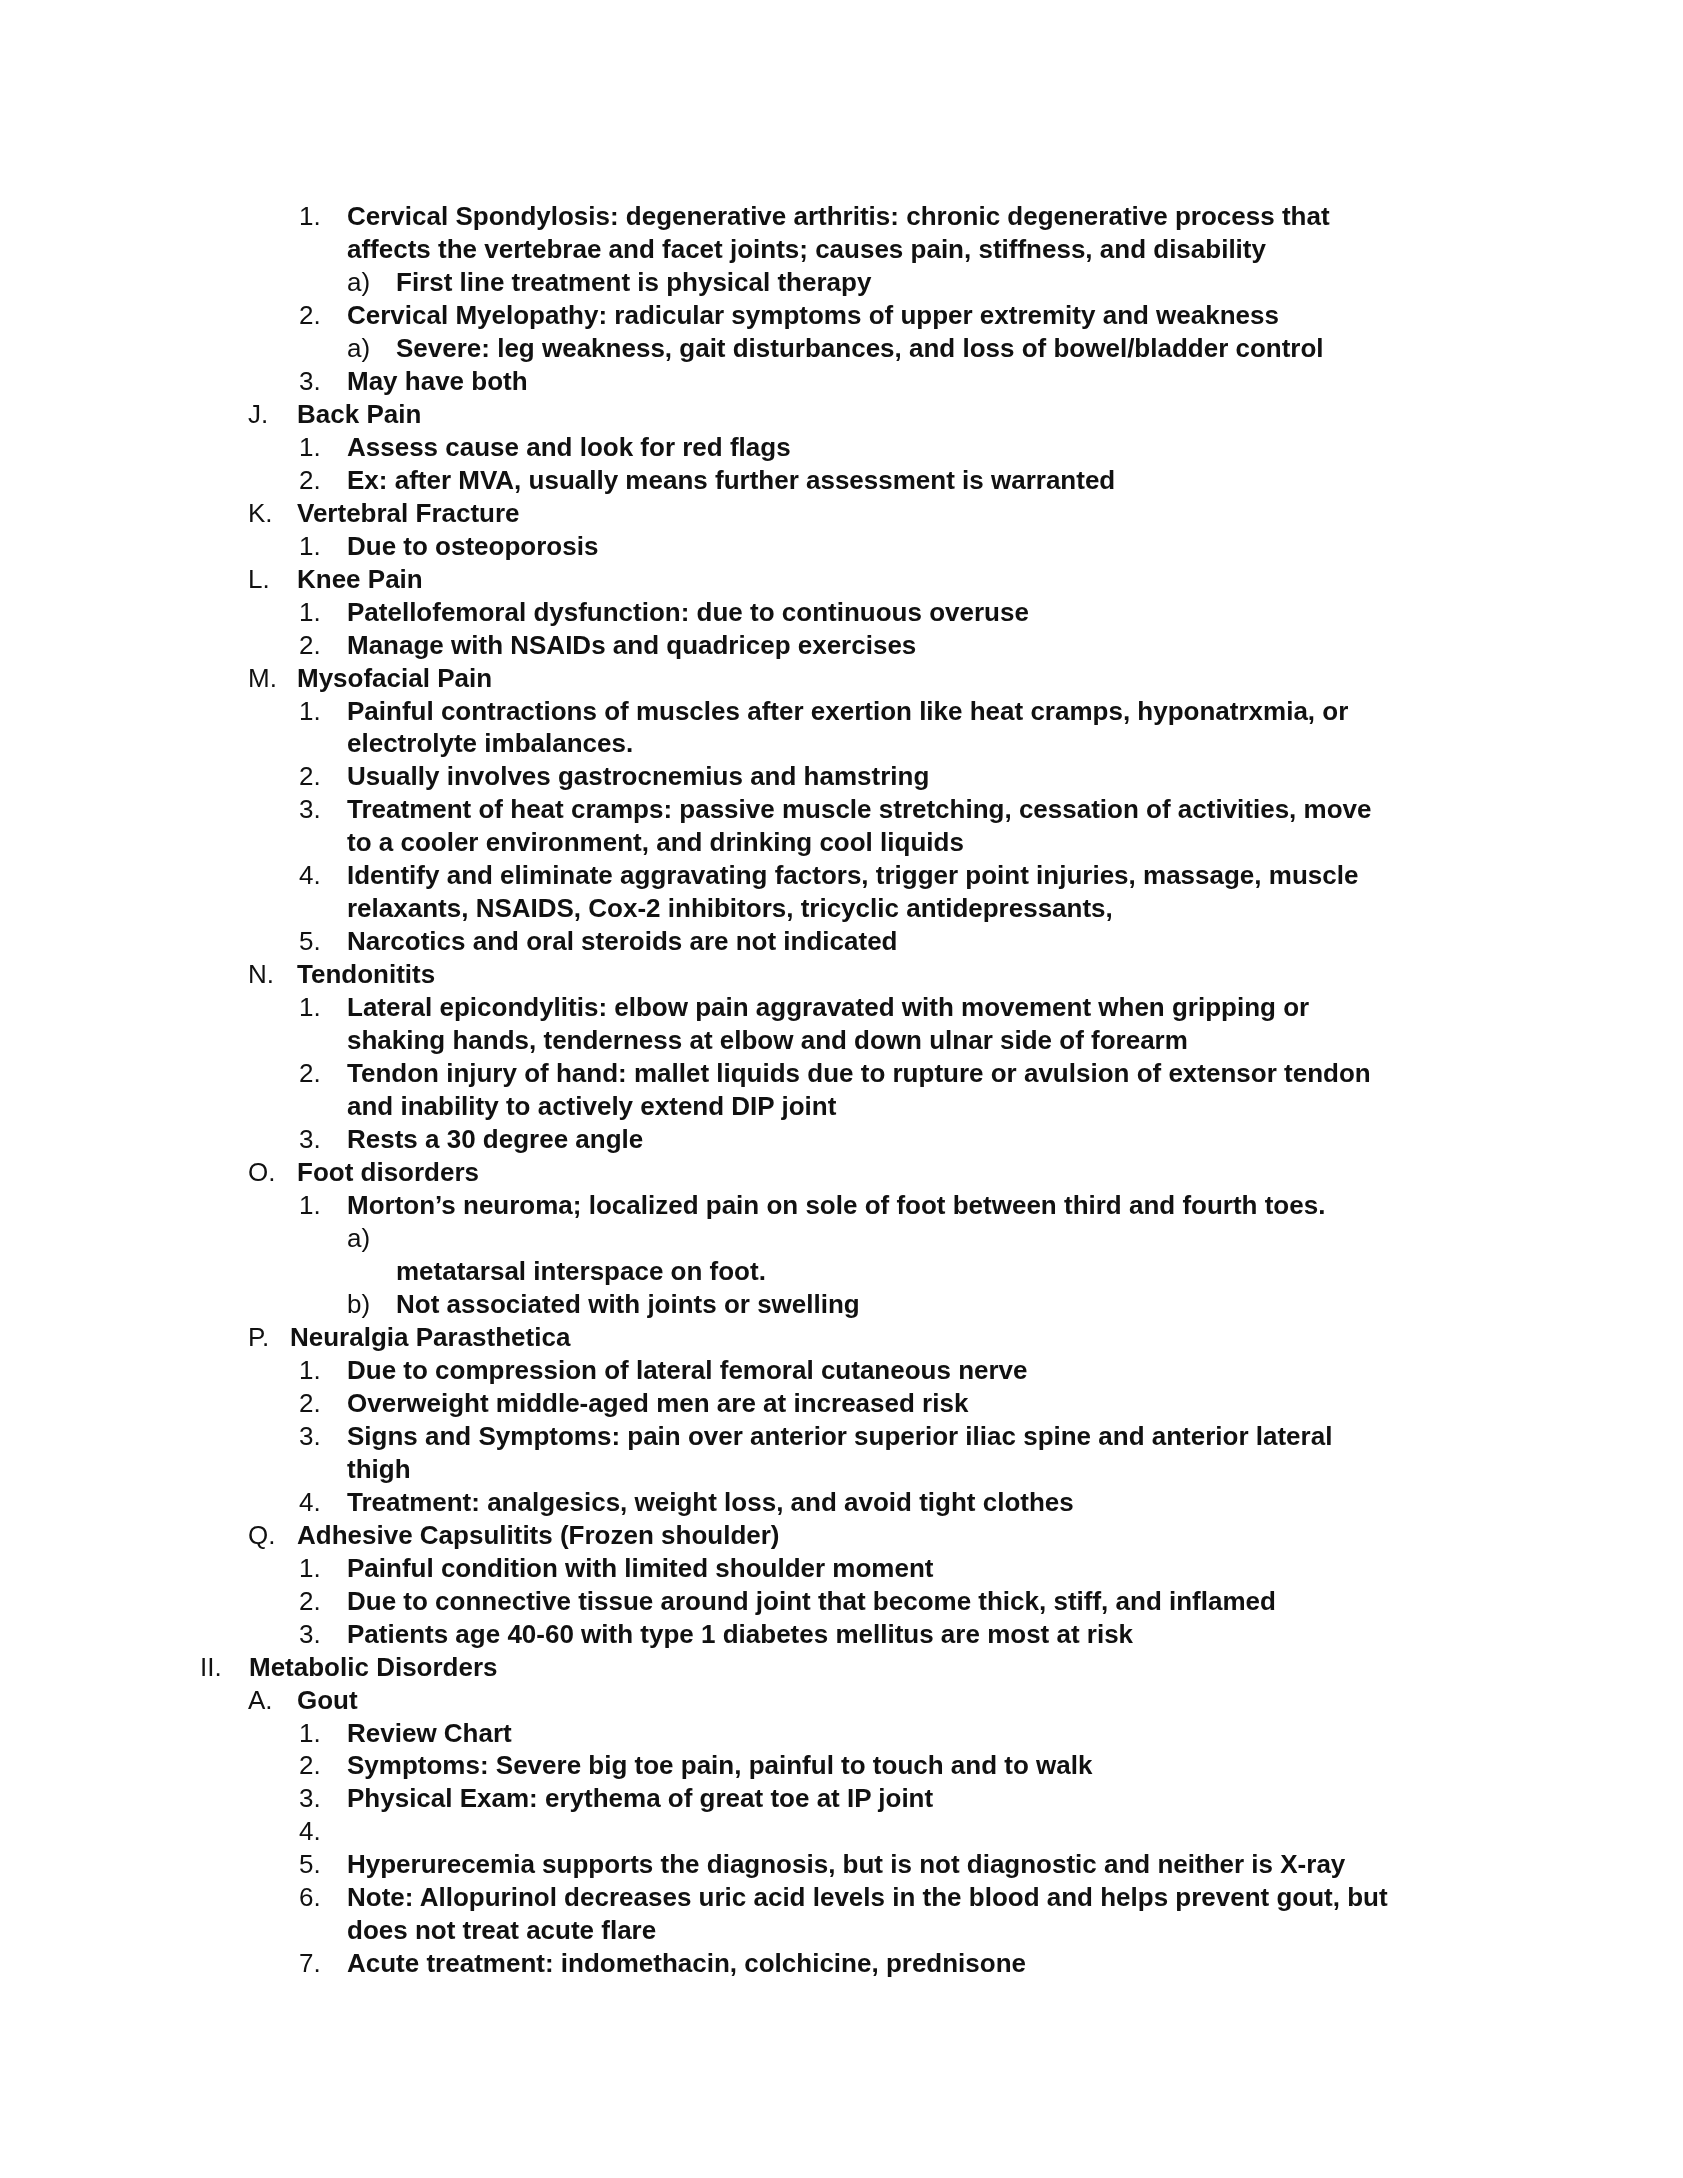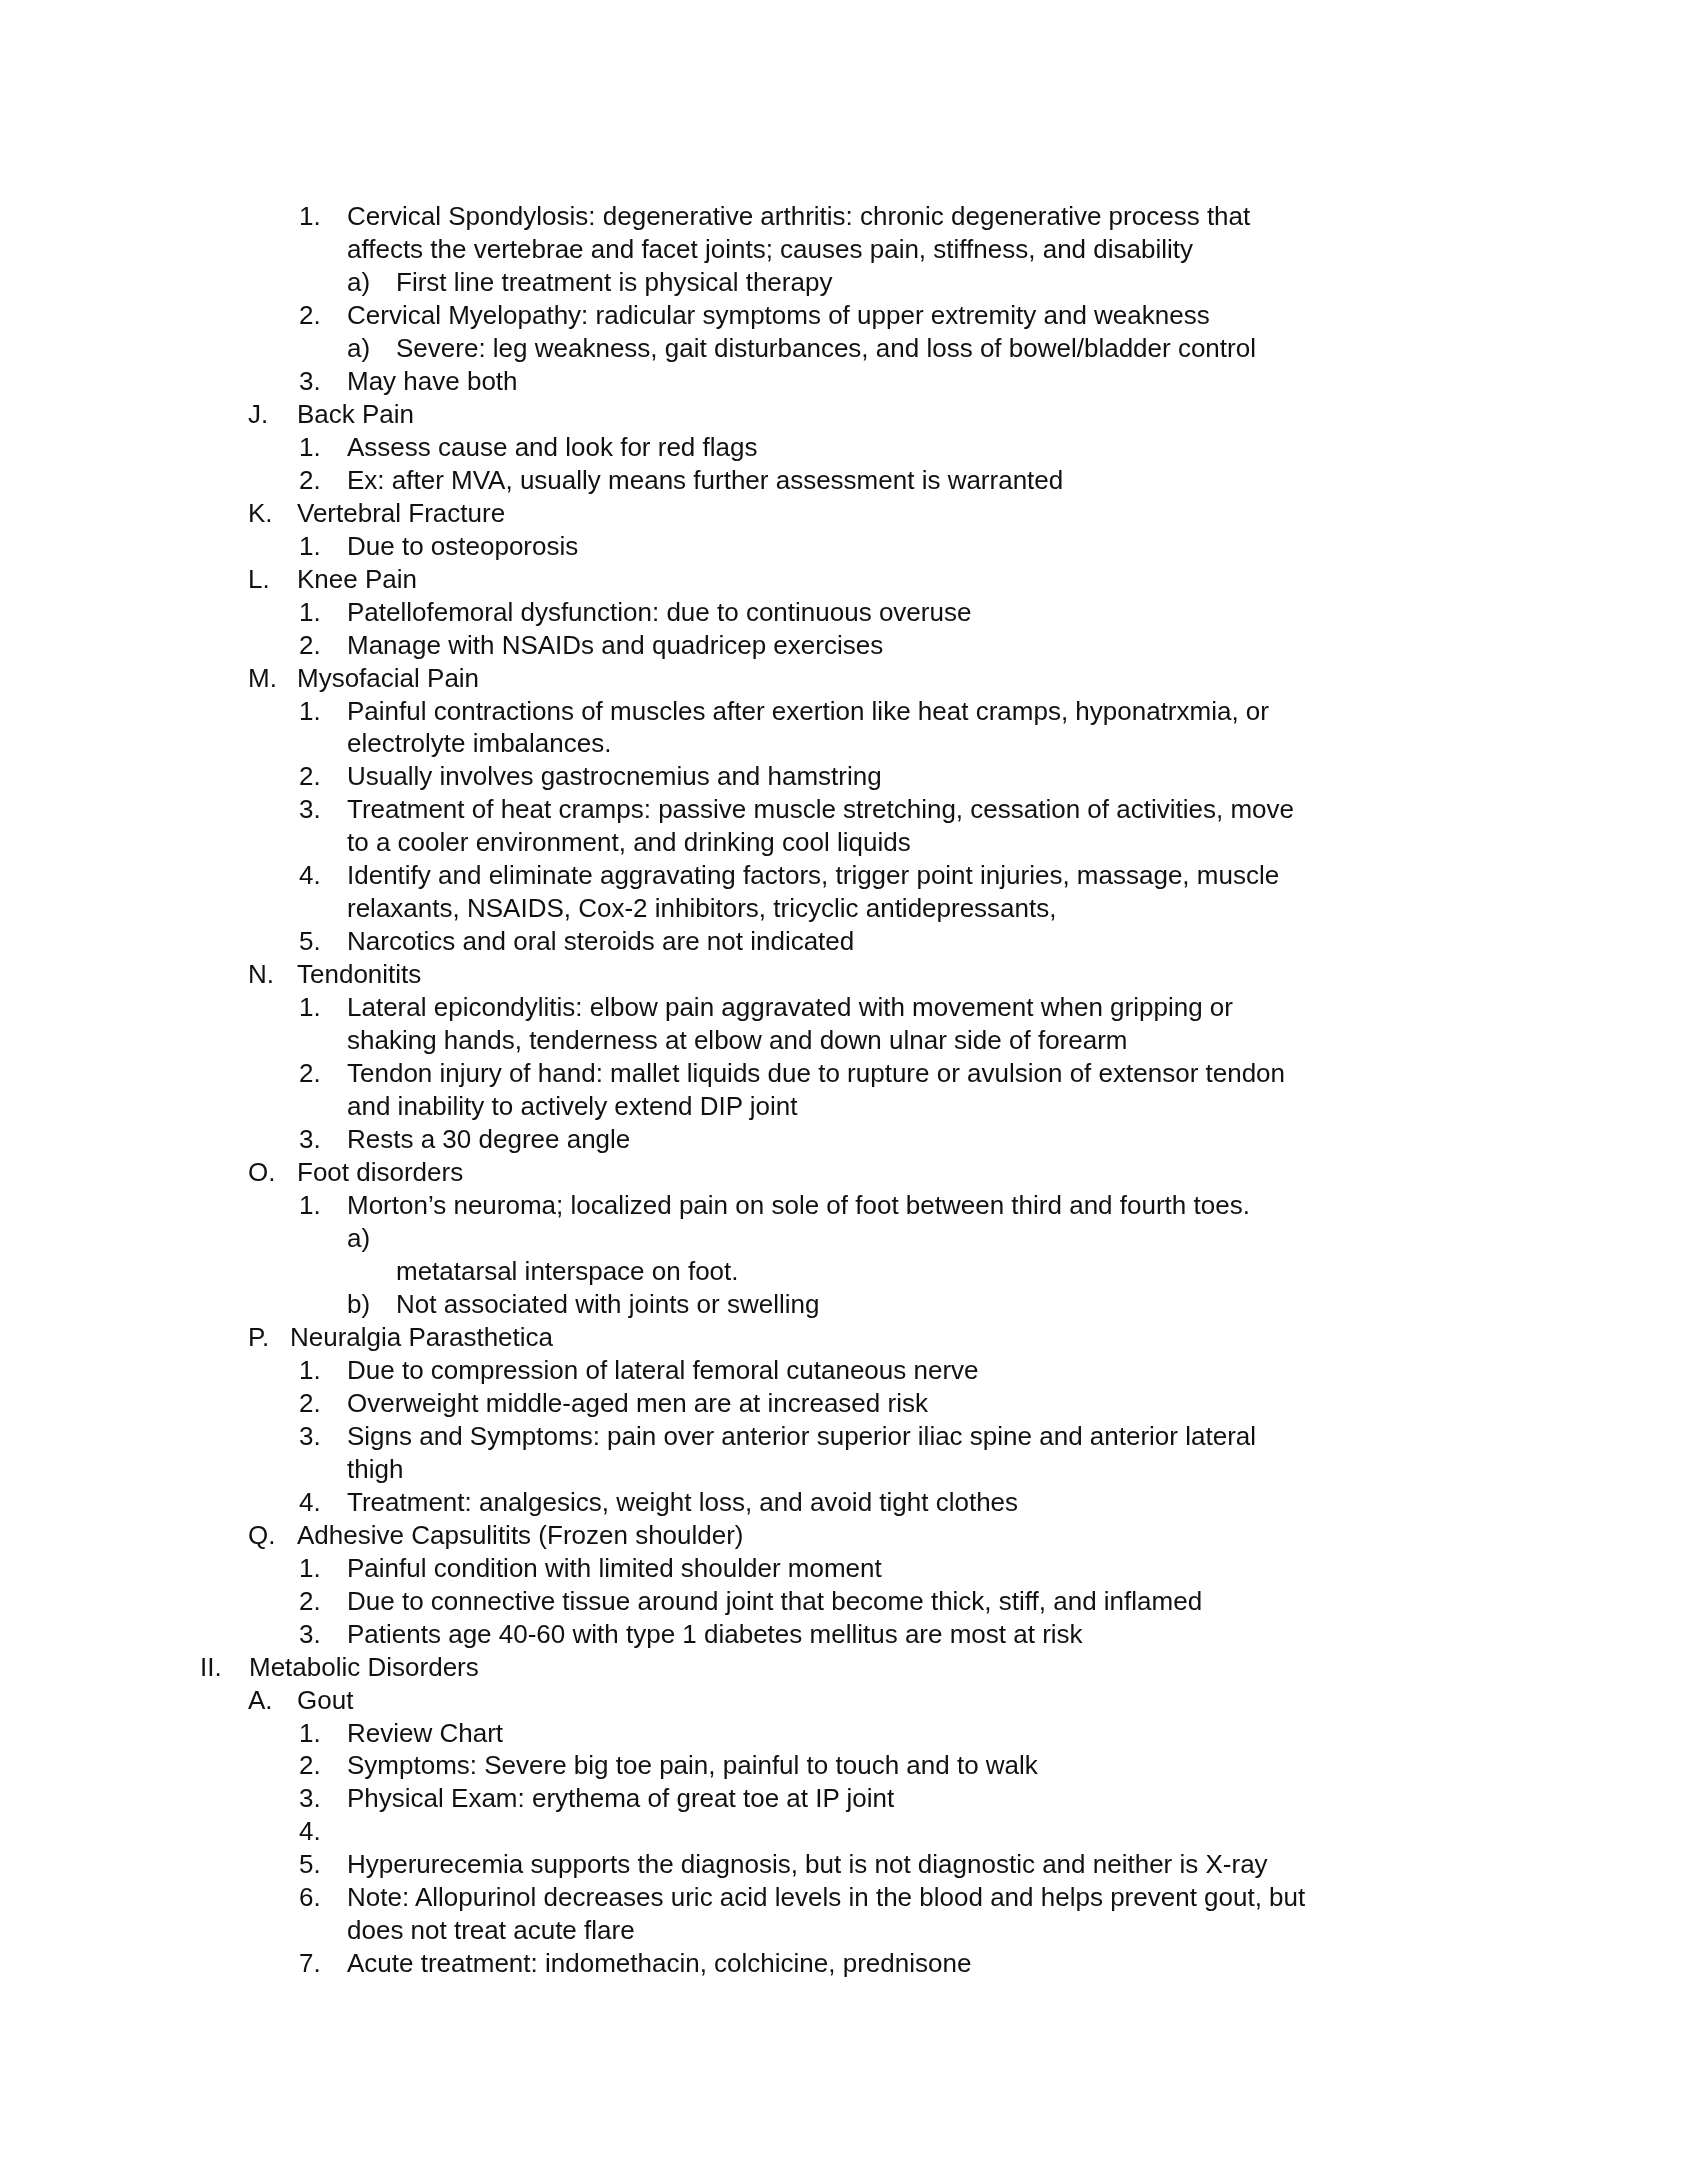--- a/index.html
+++ b/index.html
@@ -8,21 +8,21 @@
   .line {
     position: absolute;
     height: 33px;
     white-space: nowrap;
     font-family: "Liberation Sans", sans-serif;
     font-size: 26px;
     line-height: 33px;
     color: #111111;
   }
   .marker { position: absolute; top: 0; }
-  .text { position: absolute; top: 0; }
+  .text { position: absolute; top: 0; font-weight: bold; }
 </style>
 </head>
 <body>
 
 <div class="page" id="page">
     <div class="line" style="top: 200px; left: 0px; width: 1683px;">
       <span class="marker" style="left: 299px;">1.</span>
       <span class="text" style="left: 347px;">Cervical Spondylosis: degenerative arthritis: chronic degenerative process that</span>
     </div>
     <div class="line" style="top: 233px; left: 0px; width: 1683px;">

